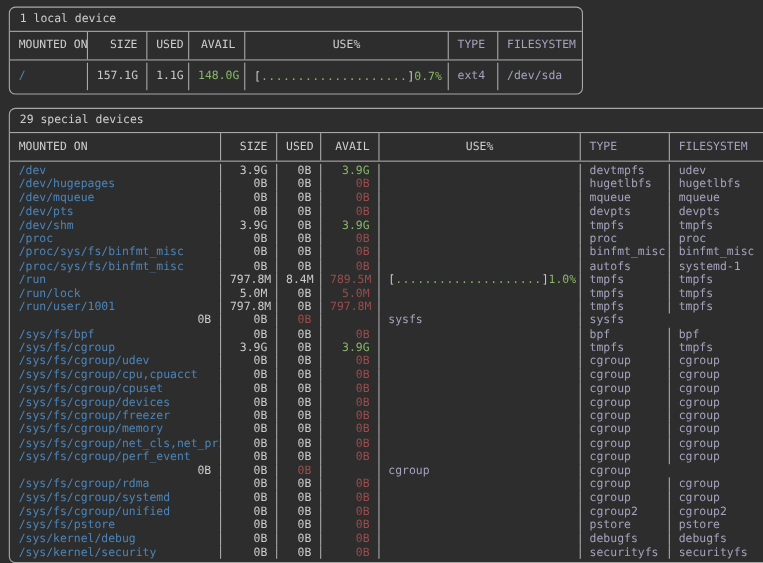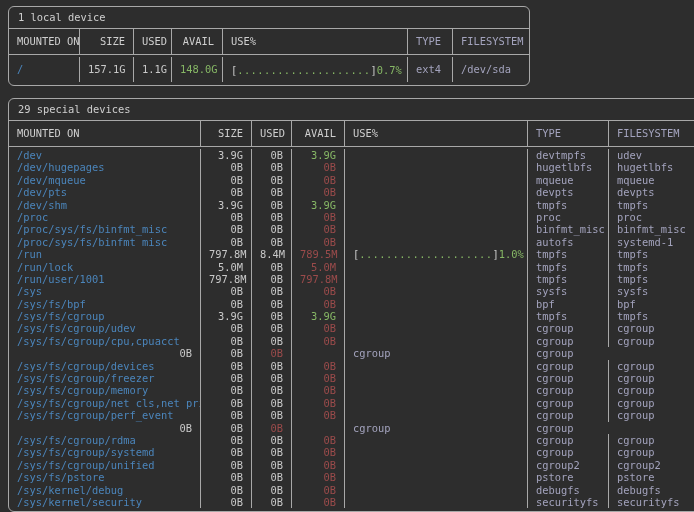--- a/index.html
+++ b/index.html
@@ -44,21 +44,21 @@
     border-bottom:1px solid var(--border);
     color:var(--hdr);
   }
   .cell{
     padding:0 8px;
     border-right:1px solid var(--border);
     white-space:nowrap;overflow:hidden;
   }
   .cell:last-child{border-right:none;}
   .c-size,.c-used,.c-avail{text-align:right;}
-  .c-use-h{text-align:left;}
+  .c-use-h{text-align:center;}
   .tbody{padding:2px 0 3px;}
   .t-local .trow{height:25px;line-height:24px;}
   .t-special .trow{height:12.4px;line-height:12.4px;}
   .c-mnt{color:var(--blue);}
   .c-type,.c-fs{color:var(--lav);}
   .green{color:var(--green);}
   .red{color:var(--red);}
   .c-use{display:flex;justify-content:space-between;align-items:center;}
   .bar .bk{color:var(--val);}
   .bar .dots{color:var(--green);letter-spacing:0.4px;}
@@ -233,21 +233,20 @@
       <div class="cell c-used">0B</div>
       <div class="cell c-avail red">797.8M</div>
       <div class="cell c-use">
         <span class="bar"><span class="bk"></span><span class="dots"></span><span class="bk"></span></span>
         <span class="pct"></span>
       </div>
       <div class="cell c-type">tmpfs</div>
       <div class="cell c-fs">tmpfs</div>
     </div>
       <div class="trow grid">
-      <div class="cell c-mnt">/sys</div>
       <div class="cell c-size">0B</div>
       <div class="cell c-used">0B</div>
       <div class="cell c-avail red">0B</div>
       <div class="cell c-use">
         <span class="bar"><span class="bk"></span><span class="dots"></span><span class="bk"></span></span>
         <span class="pct"></span>
       </div>
       <div class="cell c-type">sysfs</div>
       <div class="cell c-fs">sysfs</div>
     </div>
@@ -293,20 +292,21 @@
       <div class="cell c-used">0B</div>
       <div class="cell c-avail red">0B</div>
       <div class="cell c-use">
         <span class="bar"><span class="bk"></span><span class="dots"></span><span class="bk"></span></span>
         <span class="pct"></span>
       </div>
       <div class="cell c-type">cgroup</div>
       <div class="cell c-fs">cgroup</div>
     </div>
       <div class="trow grid">
+      <div class="cell c-mnt">/sys/fs/cgroup/cpuset</div>
       <div class="cell c-size">0B</div>
       <div class="cell c-used">0B</div>
       <div class="cell c-avail red">0B</div>
       <div class="cell c-use">
         <span class="bar"><span class="bk"></span><span class="dots"></span><span class="bk"></span></span>
         <span class="pct"></span>
       </div>
       <div class="cell c-type">cgroup</div>
       <div class="cell c-fs">cgroup</div>
     </div>

